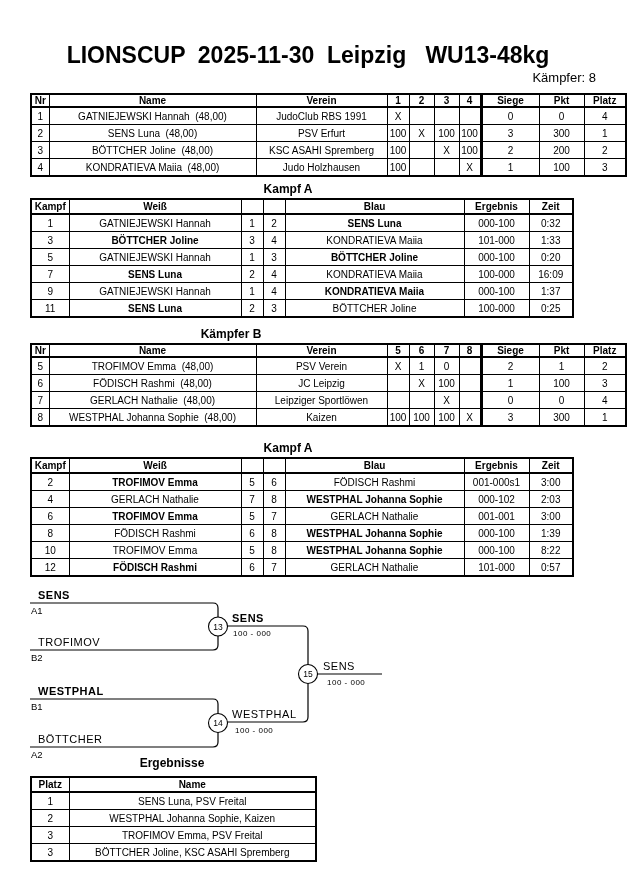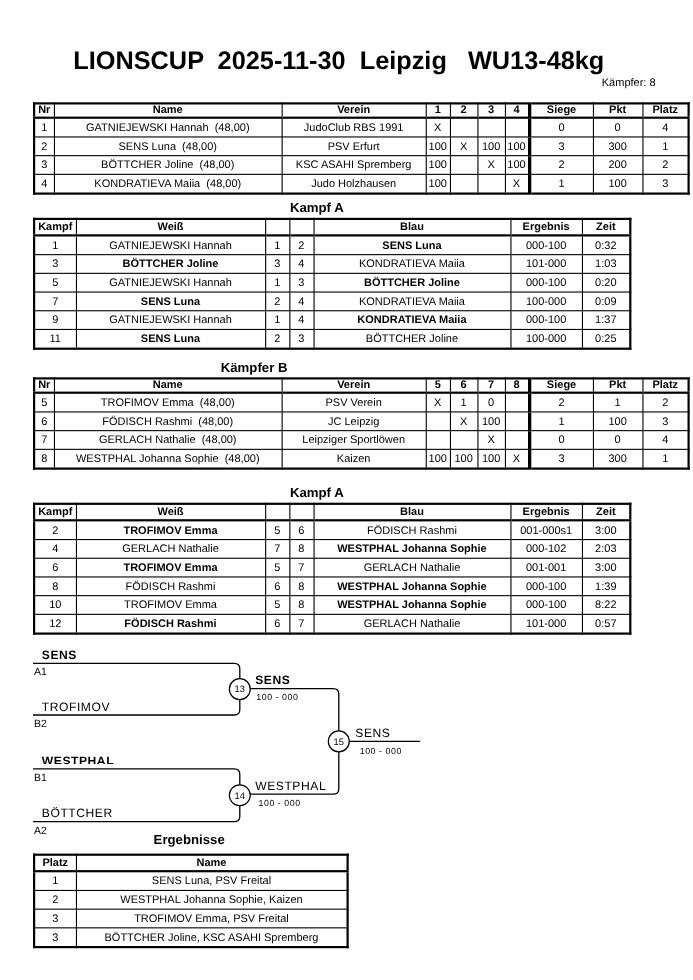--- a/index.html
+++ b/index.html
@@ -8,21 +8,21 @@
     font-family:"Liberation Sans","DejaVu Sans",sans-serif;overflow:hidden;
   }
   .abs{position:absolute;}
   .title{
     top:42px;left:0;width:616px;text-align:center;
     font-size:23px;font-weight:bold;white-space:pre;letter-spacing:0px;
   }
   .sechead{
     font-size:12px;font-weight:bold;transform:translateX(-50%);white-space:pre;
   }
-  .count{top:70px;right:34px;font-size:10px;}
+  .count{top:70px;right:34px;font-size:13px;}
   table{position:absolute;border-collapse:collapse;table-layout:fixed;background:#fff;}
   table.sheet{border:2px solid #000;}
   .sheet th,.sheet td{border:1px solid #000;overflow:hidden;white-space:pre;padding:0 3px;}
   .sheet th{font-size:10px;font-weight:bold;height:11px;border-bottom:2px solid #000;text-align:center;padding:0 1px;}
   .sheet td{font-size:10px;height:16px;}
   th.hl{text-align:center;}
   td.c{text-align:center;padding:0 1px;}
   td.l{text-align:center;}
   .sg{border-left:3px solid #000 !important;}
   .b{font-weight:bold;}
@@ -161,41 +161,41 @@
         <td class="c">0:32</td>
       </tr>
 
       <tr>
         <td class="c">3</td>
         <td class="l b">BÖTTCHER Joline</td>
         <td class="c">3</td>
         <td class="c">4</td>
         <td class="l">KONDRATIEVA Maiia</td>
         <td class="c">101-000</td>
-        <td class="c">1:03</td>
+        <td class="c">1:33</td>
       </tr>
 
       <tr>
         <td class="c">5</td>
         <td class="l">GATNIEJEWSKI Hannah</td>
         <td class="c">1</td>
         <td class="c">3</td>
         <td class="l b">BÖTTCHER Joline</td>
         <td class="c">000-100</td>
         <td class="c">0:20</td>
       </tr>
 
       <tr>
         <td class="c">7</td>
         <td class="l b">SENS Luna</td>
         <td class="c">2</td>
         <td class="c">4</td>
         <td class="l">KONDRATIEVA Maiia</td>
         <td class="c">100-000</td>
-        <td class="c">0:09</td>
+        <td class="c">16:09</td>
       </tr>
 
       <tr>
         <td class="c">9</td>
         <td class="l">GATNIEJEWSKI Hannah</td>
         <td class="c">1</td>
         <td class="c">4</td>
         <td class="l b">KONDRATIEVA Maiia</td>
         <td class="c">000-100</td>
         <td class="c">1:37</td>

